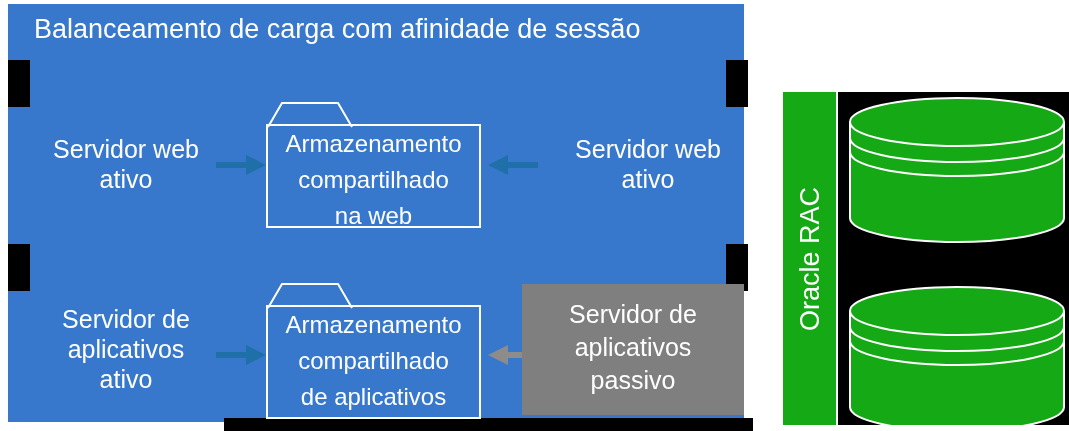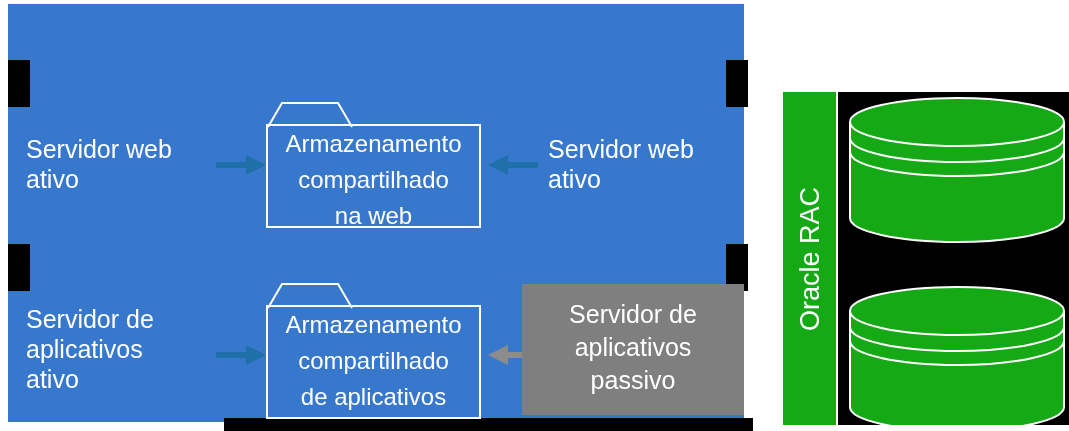--- a/index.html
+++ b/index.html
@@ -49,20 +49,21 @@
     line-height: 34px;
     white-space: nowrap;
     z-index: 8;
   }
 
   
   .server-label {
     color: #ffffff;
     font-size: 25px;
     line-height: 30px;
+    text-align: center;
     z-index: 8;
   }
   #label-web-active      { left: 18px;  top: 130px; width: 200px; }
   #label-web-active-2    { left: 540px; top: 130px; width: 200px; }
   #label-app-active      { left: 18px;  top: 300px; width: 200px; }
 
   
   .folder {
     z-index: 7;
   }
@@ -159,20 +160,21 @@
 <body>
 
 <div class="abs" id="cluster-panel">
 
   <div class="abs nub" id="nub-top-left"></div>
   <div class="abs nub" id="nub-bottom-left"></div>
   <div class="abs nub" id="nub-top-right"></div>
   <div class="abs nub" id="nub-bottom-right"></div>
   <div class="abs nub" id="nub-bottom-bar"></div>
 
+  <div class="abs" id="cluster-title">Balanceamento de carga com afinidade de sessão</div>
 
   <div class="abs server-label" id="label-web-active">
     <span style="white-space:pre-line">Servidor web
 ativo</span>
   </div>
 
   <svg class="abs arrow-svg" id="arrow-web-left" width="52" height="26">
     <path d="M0,10 L30,10 L30,3 L50,13 L30,23 L30,16 L0,16 Z" fill="#1f6fa8"></path>
   </svg>
 

